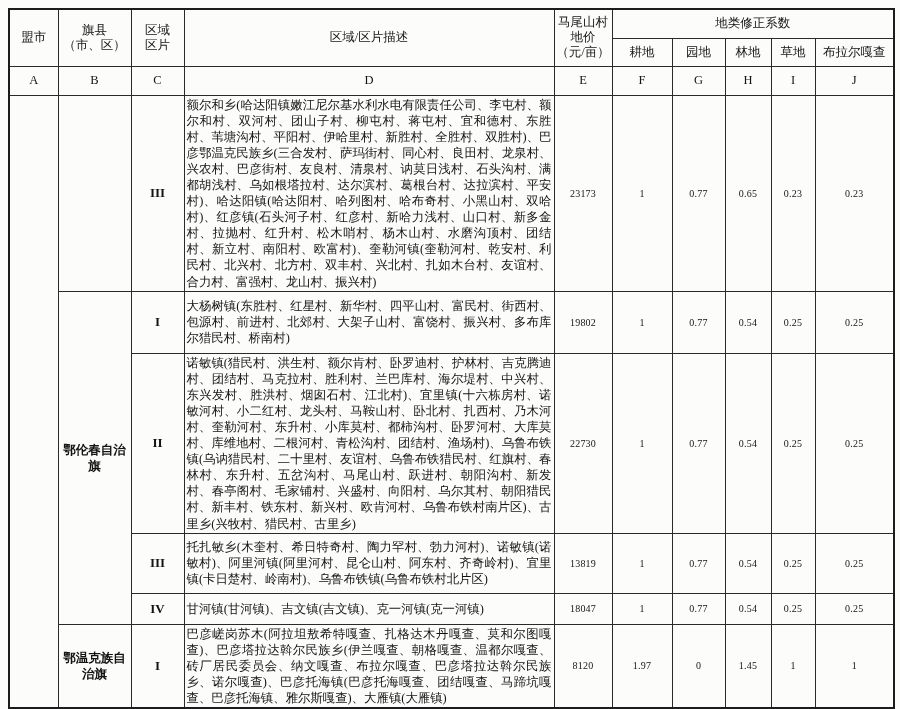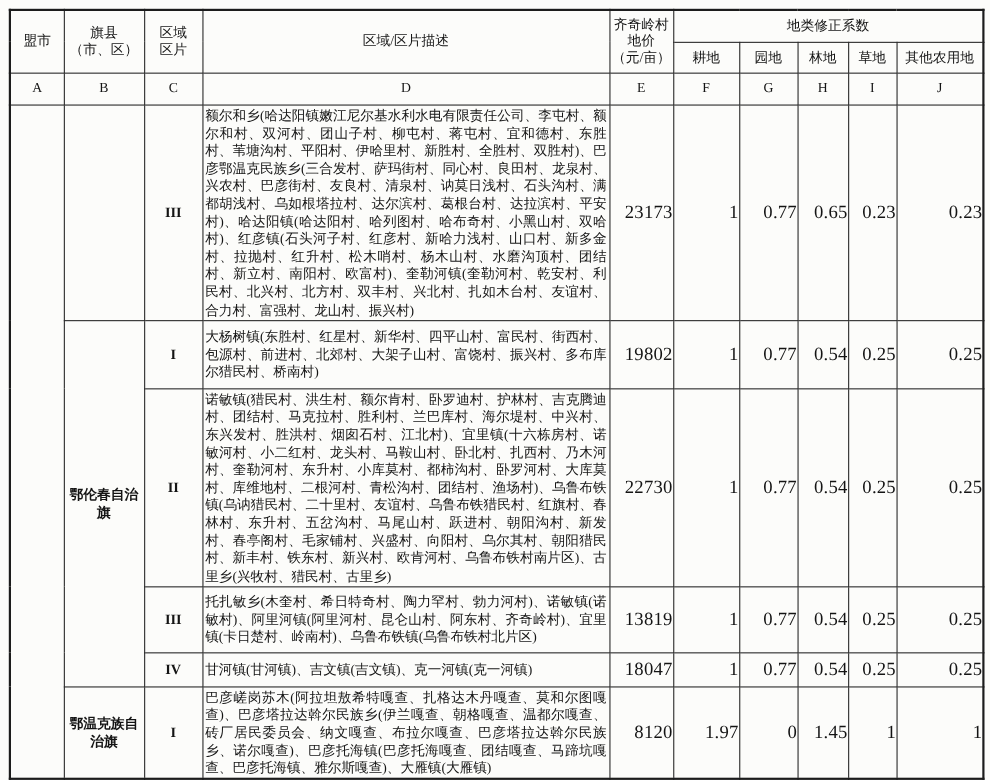--- a/index.html
+++ b/index.html
@@ -46,21 +46,21 @@
   td.desc-cell {
     text-align: justify;
     text-justify: inter-ideograph;
     vertical-align: middle;
     padding: 1px 2px;
     line-height: 16.1px;
     font-size: 12.4px;
   }
   td.county-cell { line-height: 16px; padding: 0 2px; font-weight: bold; }
   td.zone-cell { font-size: 13px; font-weight: bold; }
-  td.num-cell { font-size: 17px; letter-spacing: 0.2px; text-align: right; }
+  td.num-cell { font-size: 10px; letter-spacing: 0.2px; }
 </style>
 </head>
 <body>
 
 <div class="sheet">
   <table class="land-table">
     <colgroup>
       <col style="width:49px">
         <col style="width:73px">
         <col style="width:53px">
@@ -74,31 +74,31 @@
     </colgroup>
 
     <tbody>
         <tr class="hdr-sub1">
       <td rowspan="2" class="hdr">盟市</td>
       <td rowspan="2" class="hdr multiline">旗县
 （市、区）</td>
       <td rowspan="2" class="hdr multiline">区域
 区片</td>
       <td rowspan="2" class="hdr">区域/区片描述</td>
-      <td rowspan="2" class="hdr multiline">齐奇岭村
+      <td rowspan="2" class="hdr multiline">马尾山村
 地价
 （元/亩）</td>
       <td colspan="5" class="hdr">地类修正系数</td>
     </tr>
     <tr class="hdr-sub2">
       <td class="hdr">耕地</td>
       <td class="hdr">园地</td>
       <td class="hdr">林地</td>
       <td class="hdr">草地</td>
-      <td class="hdr">其他农用地</td>
+      <td class="hdr">布拉尔嘎查</td>
     </tr>
 
     <tr class="hdr-letters">
       <td>A</td>
       <td>B</td>
       <td>C</td>
       <td>D</td>
       <td>E</td>
       <td>F</td>
       <td>G</td>

